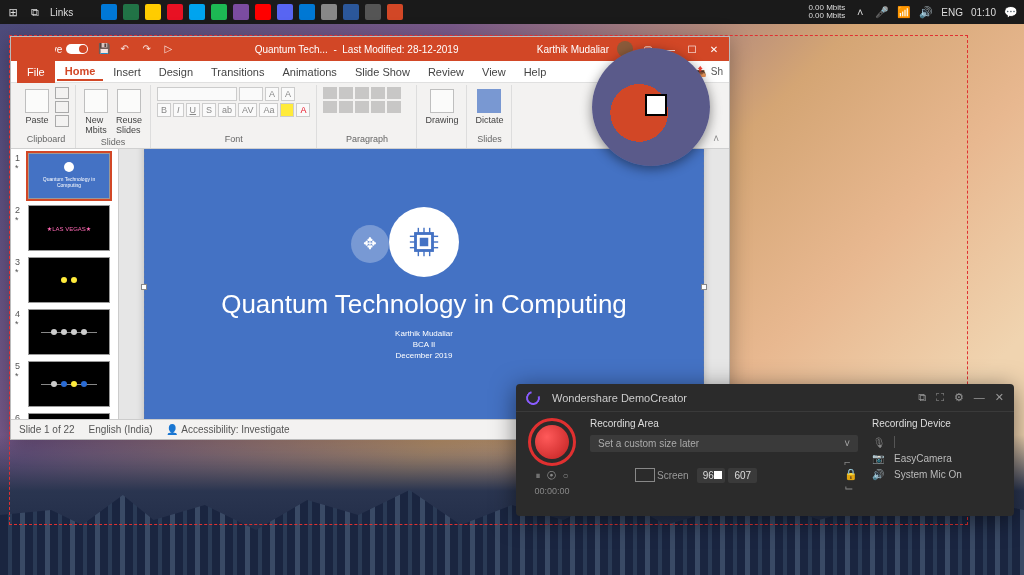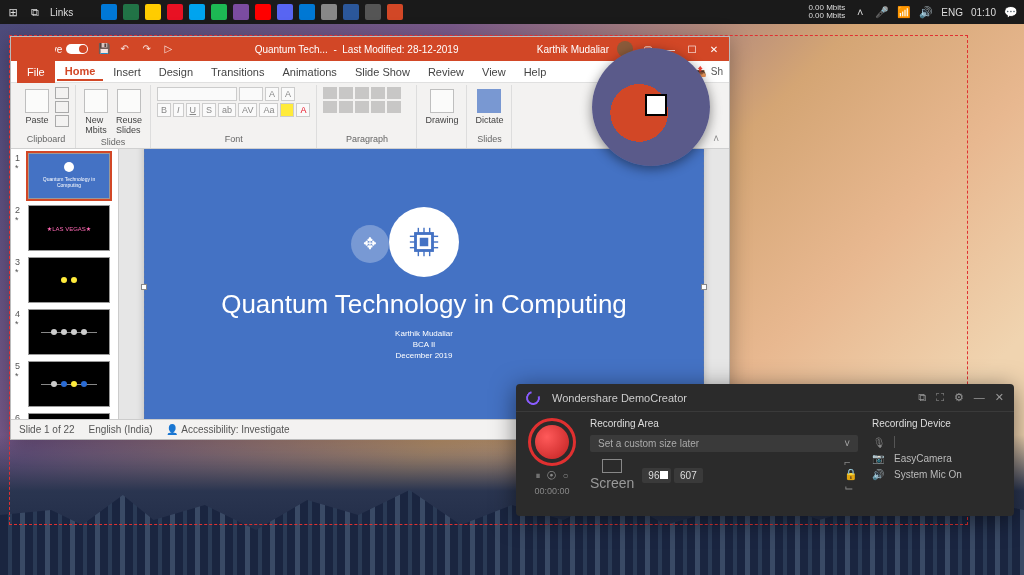--- a/index.html
+++ b/index.html
@@ -85,21 +85,21 @@
 .demo-title-right span { cursor: pointer; }
 .demo-body { flex: 1; display: flex; padding: 6px 12px 8px; gap: 14px; }
 .rec-section { display: flex; flex-direction: column; align-items: center; gap: 4px; }
 .rec-btn { width: 48px; height: 48px; border-radius: 50%; border: 3px solid #e03030; display: flex; align-items: center; justify-content: center; }
 .rec-btn-inner { width: 34px; height: 34px; border-radius: 50%; background: radial-gradient(circle at 35% 35%, #ff5a5a, #c02020); }
 .rec-controls { display: flex; gap: 6px; color: #888; font-size: 10px; }
 .mid-section { flex: 1; display: flex; flex-direction: column; gap: 4px; }
 .section-label { font-size: 10px; color: #ddd; margin-bottom: 2px; }
 .custom-row { background: #3a3a3a; padding: 3px 8px; font-size: 10px; color: #aaa; display: flex; justify-content: space-between; border-radius: 2px; }
 .dims-row { display: flex; gap: 8px; align-items: center; }
-.screen-icon { display: flex; flex-direction: column; align-items: center; font-size: 14px; color: #999; gap: 2px; }
+.screen-icon { display: flex; align-items: center; font-size: 10px; color: #999; gap: 2px; margin-left: 45px; }
 .screen-box { width: 20px; height: 14px; border: 1px solid #888; }
 .dim-inputs { display: flex; flex-direction: row; gap: 3px; flex: 1; }
 .dim-input { background: #3a3a3a; padding: 2px 6px; font-size: 10px; color: #ddd; border-radius: 2px; position: relative; }
 .dim-input.w::after { content: ""; position: absolute; right: 3px; top: 3px; width: 8px; height: 8px; background: #fff; }
 .lock-col { display: flex; flex-direction: column; justify-content: space-around; color: #888; font-size: 11px; }
 .dev-section { width: 130px; display: flex; flex-direction: column; gap: 5px; }
 .dev-row { display: flex; gap: 8px; align-items: center; font-size: 10px; color: #bbb; }
 .dev-ico { width: 14px; text-align: center; color: #888; }
 
 

